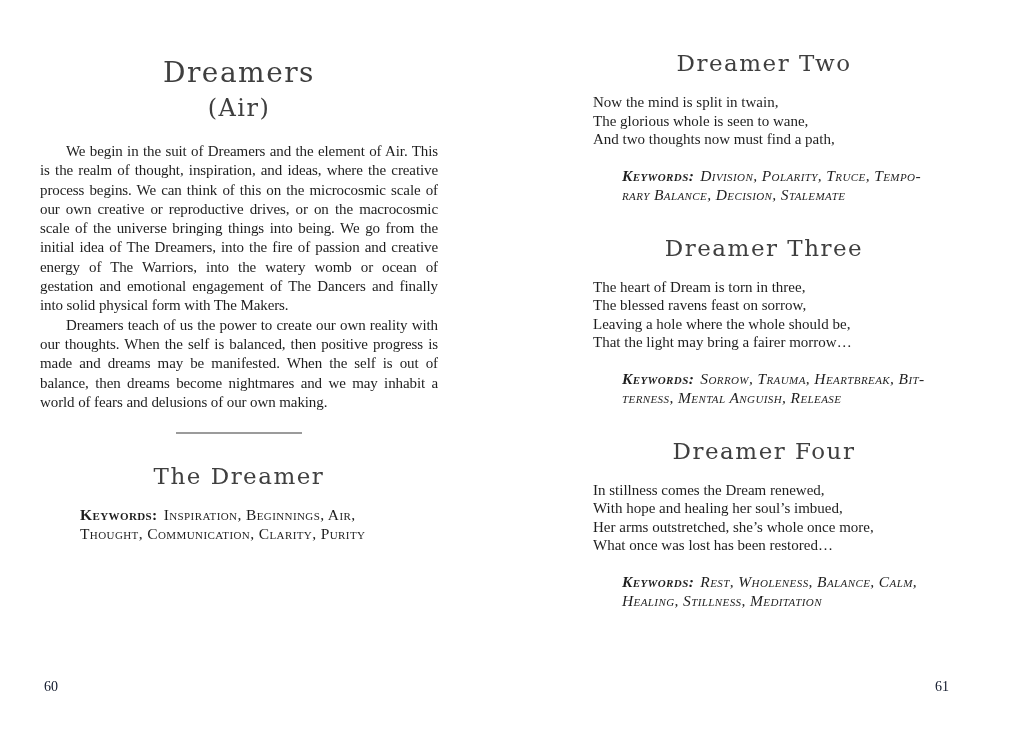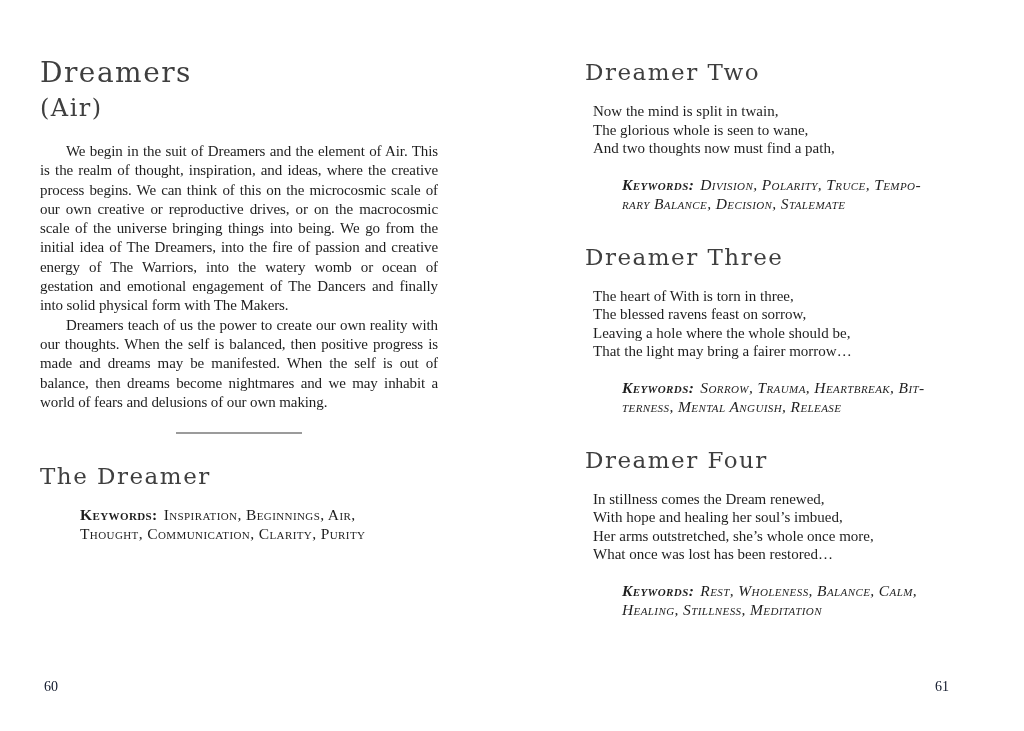--- a/index.html
+++ b/index.html
@@ -12,29 +12,29 @@
     height: 731px;
     position: relative;
     font-family: "Liberation Serif", serif;
     color: #1e1e1e;
     overflow: hidden;
   }
   .spread { position: absolute; inset: 0; }
 
   
   .page-left  { position: absolute; left: 40px;  top: 56px; width: 398px; }
-  .page-right { position: absolute; left: 585px; top: 58px; width: 393px; }
+  .page-right { position: absolute; left: 585px; top: 49px; width: 393px; }
   .rp-text { width: 358px; }
 
   
   .chapter-title, .chapter-subtitle, .section-heading {
     font-family: "DejaVu Serif", serif;
     font-weight: normal;
     color: #3f3f3f;
-    text-align: left;
+    text-align: center;
     letter-spacing: 1.5px;
     margin: 0;
   }
   .chapter-title   { font-size: 28px; line-height: 34px; }
   .chapter-subtitle{ font-size: 24px; line-height: 32px; margin-top: 2px; }
   .section-heading { font-size: 23px; line-height: 28px; }
 
   
   .intro { margin-top: 18px; }
   .para {
@@ -134,21 +134,21 @@
           <div class="kw-line">
             <span class="kw-label">Keywords:</span><span>Division, Polarity, Truce, Tempo-</span>
           </div>
           <div class="kw-line">rary Balance, Decision, Stalemate</div>
         </div>
       </div>
 
       <div class="rp-section">
         <h3 class="section-heading">Dreamer Three</h3>
         <div class="poem">
-          <div class="poem-line">The heart of With is torn in three,</div>
+          <div class="poem-line">The heart of Dream is torn in three,</div>
           <div class="poem-line">The blessed ravens feast on sorrow,</div>
           <div class="poem-line">Leaving a hole where the whole should be,</div>
           <div class="poem-line">That the light may bring a fairer morrow…</div>
         </div>
         <div class="kw">
           <div class="kw-line">
             <span class="kw-label">Keywords:</span><span>Sorrow, Trauma, Heartbreak, Bit-</span>
           </div>
           <div class="kw-line">terness, Mental Anguish, Release</div>
         </div>

